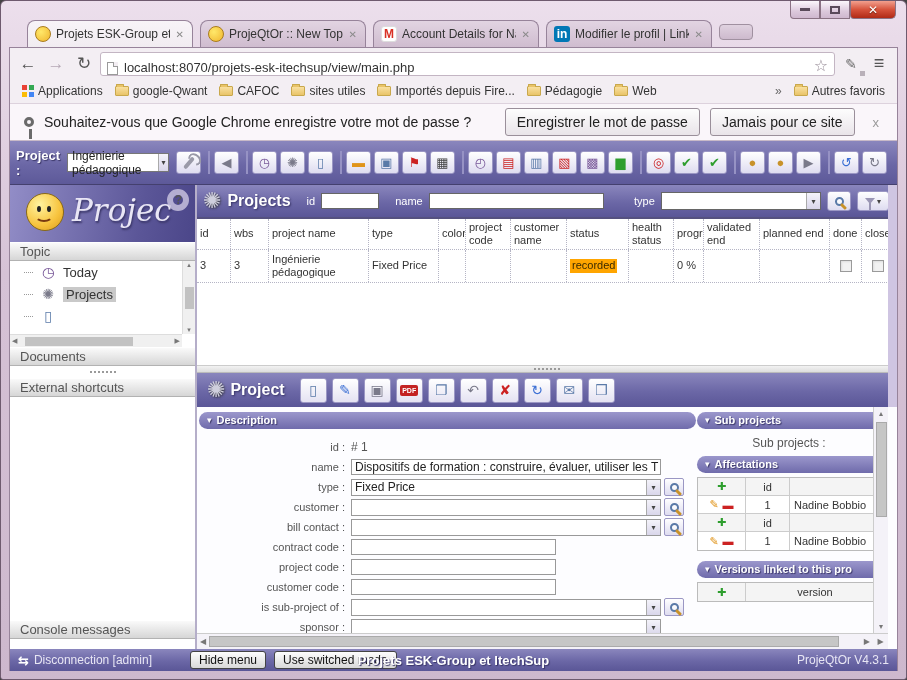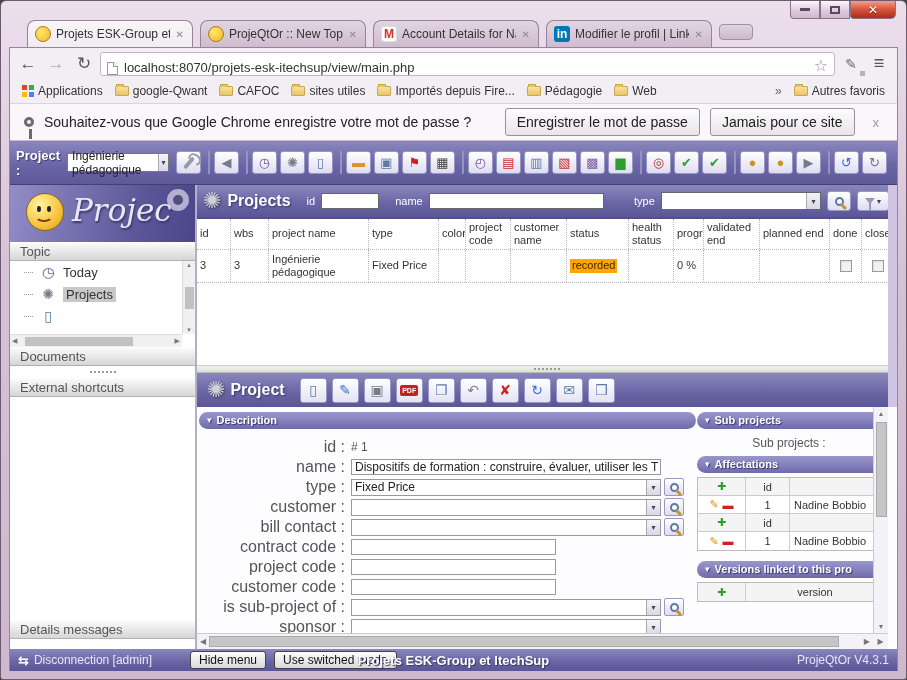--- a/index.html
+++ b/index.html
@@ -183,21 +183,21 @@
   .ic-gold{color:#c8922a}
 
   
   .dt-body { flex:1; position:relative; background:#fdfdff; overflow:hidden; }
   .form-col { position:absolute; left:2px; top:5px; width:497px; }
   .sec-hdr { height:17px; border-radius:9px; background:linear-gradient(#9b97cc,#6f6bab);
              color:#fff; font-size:11px; font-weight:bold; line-height:17px; padding-left:8px;
              text-shadow:1px 1px 1px #3a3668; display:flex; align-items:center; gap:5px; }
   .caret { font-size:9px; }
   .f-row { display:flex; align-items:center; height:20px; }
-  .f-label { width:152px; text-align:right; padding-right:6px; font-size:16px; color:#555; flex:0 0 152px; }
+  .f-label { width:152px; text-align:right; padding-right:6px; font-size:11px; color:#555; flex:0 0 152px; }
   .f-static { font-size:12px; color:#555; }
   .f-input { height:16px; border:1px solid #999; background:#fff; font-size:12px; color:#222;
              padding:0 3px; display:flex; align-items:center; overflow:hidden; white-space:nowrap; }
   .w310 { width:310px; } .w205 { width:205px; }
   .f-sel { width:310px; height:17px; border:1px solid #999; background:#fff; display:flex;
            align-items:center; font-size:12px; color:#222; padding-left:3px; overflow:hidden; }
   .mini-btn { width:20px; height:18px; margin-left:3px; border:1px solid #9b97c4; border-radius:2px;
               background:linear-gradient(#fff,#dedcf0); display:flex; align-items:center; justify-content:center; }
 
   .right-col { position:absolute; left:500px; top:5px; width:184px; }
@@ -471,21 +471,21 @@
             <span class="thumb"></span>
             <span>▶</span>
           </div>
         </div>
         <div class="sb-h">Documents</div>
         <div class="sb-handle">
             <span class="dots"></span>
           </div>
         <div class="sb-h">External shortcuts</div>
         <div class="sb-fill"></div>
-        <div class="sb-h console-h">Details messages</div>
+        <div class="sb-h console-h">Console messages</div>
       </div>
 
       <div class="content">
         <div class="lav-edge"></div>
 
         <div style="height:188px; display:flex; flex-direction:column;">
           <div class="pane-hdr">
             <span class="gear-big">✺</span>
             <span class="pane-title">Projects</span>
             <span class="flt-label">id</span>

